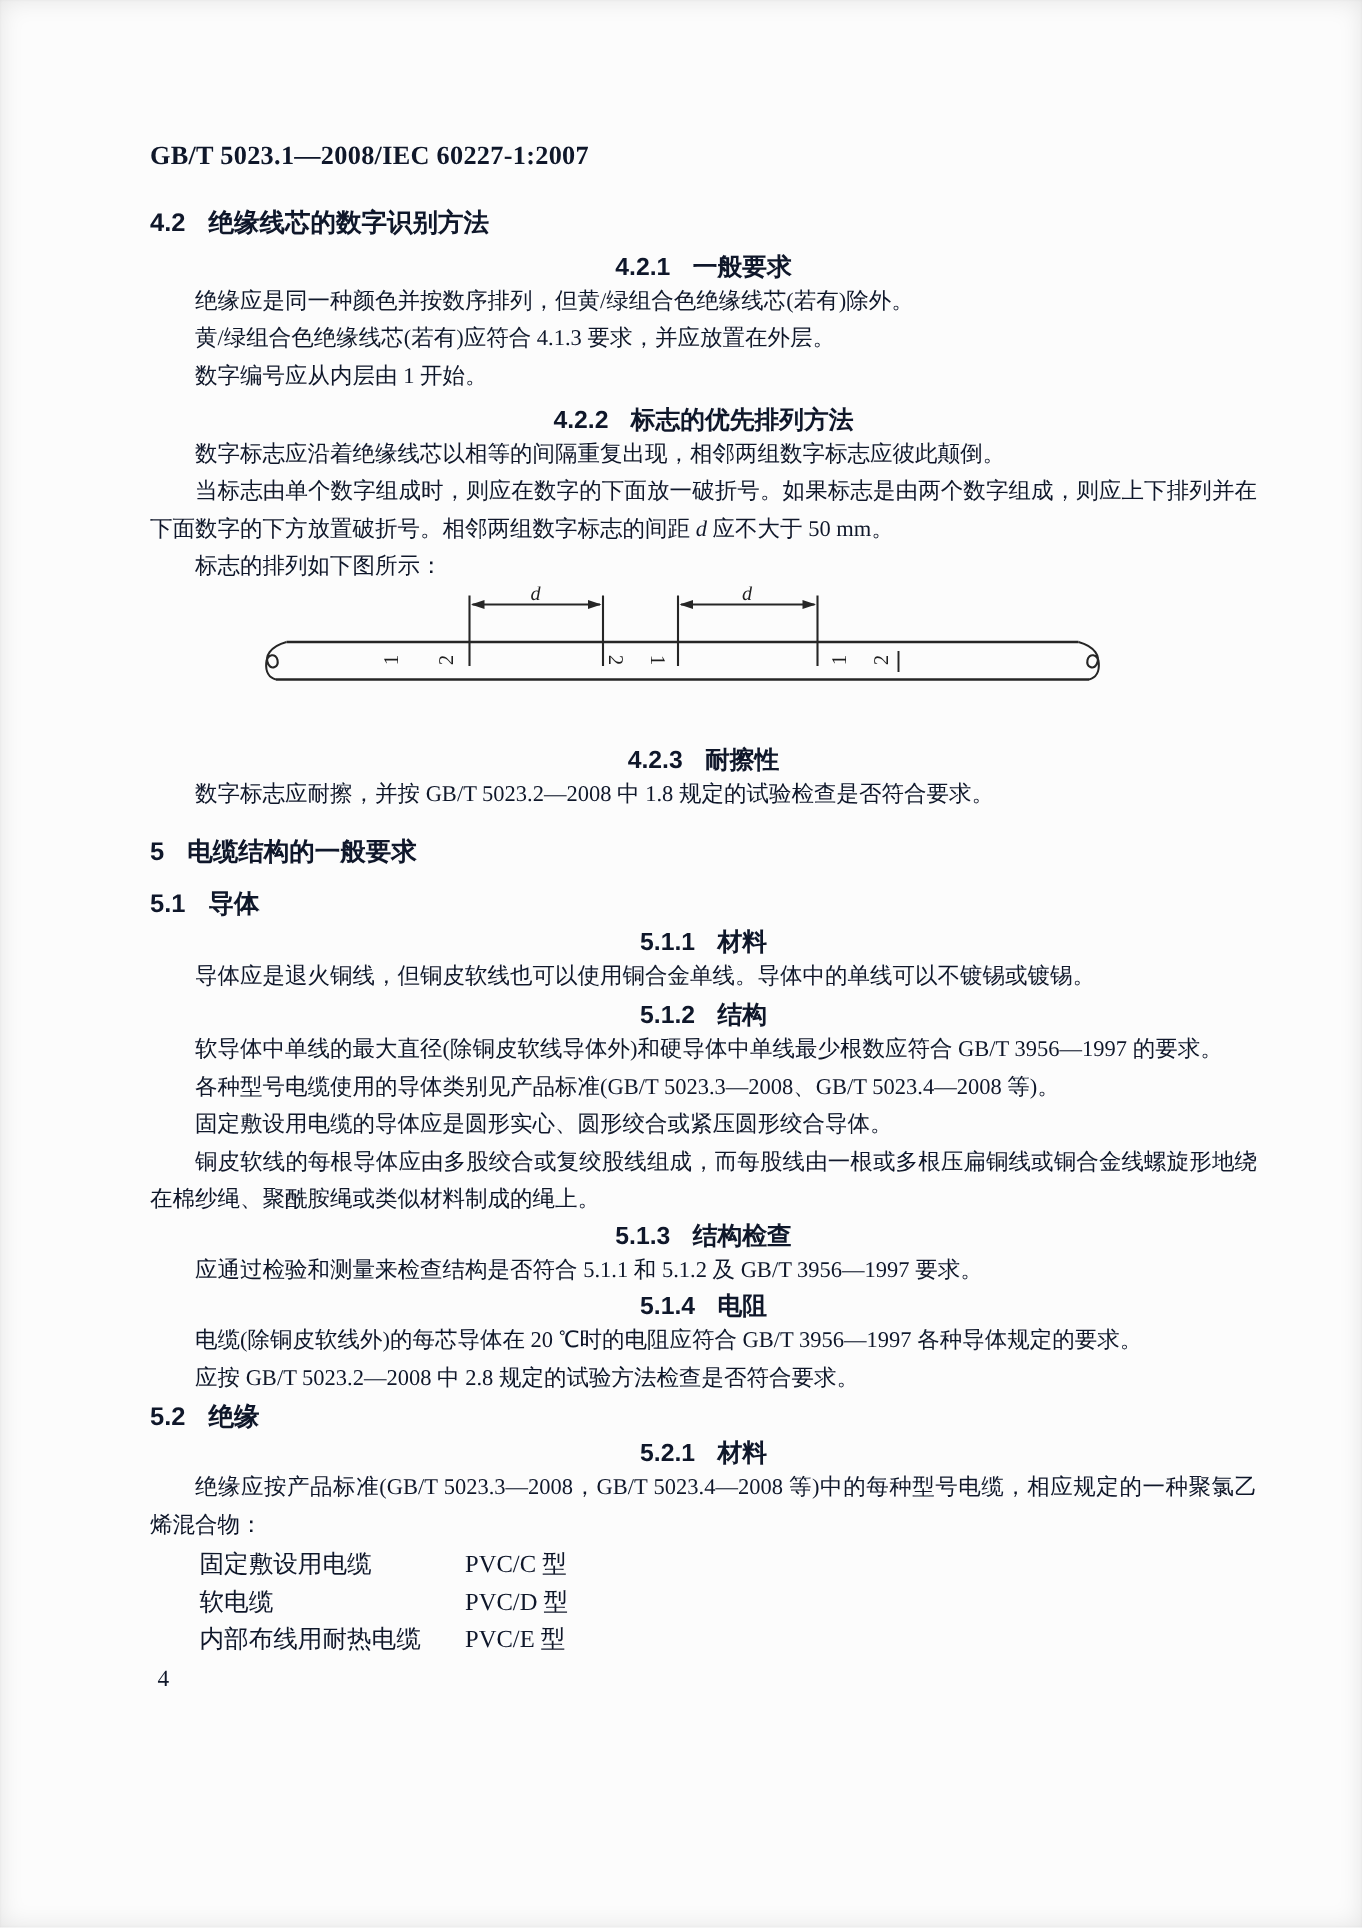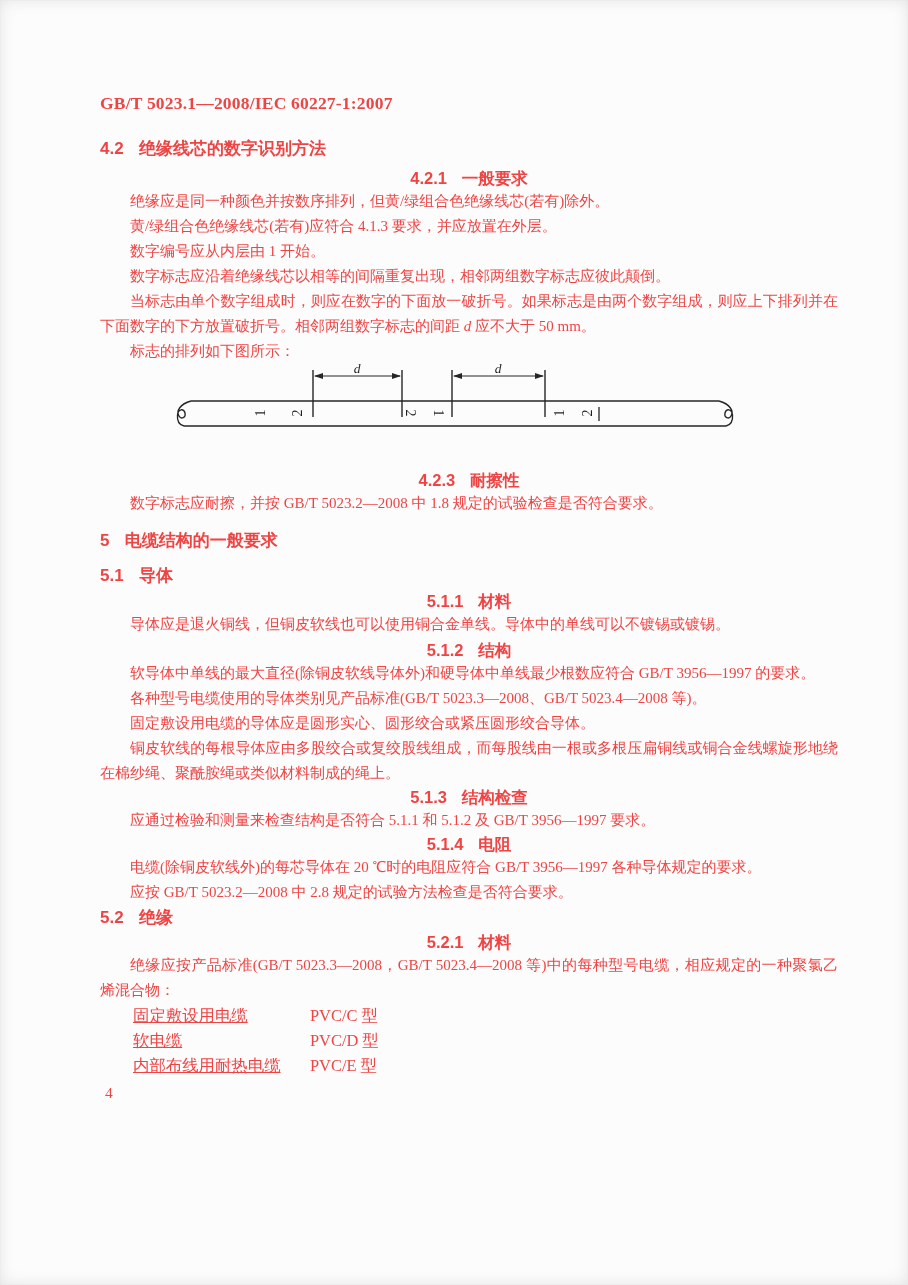--- a/index.html
+++ b/index.html
@@ -1,18 +1,18 @@
 <!DOCTYPE html>
 <html><head>
 <meta charset="utf-8">
 <style>
   html,body { margin:0; padding:0; background:#ffffff; }
   .page {
     width:908px; height:1285px; position:relative; overflow:hidden;
-    background:#fcfcfc; color:#ef4444;
+    background:#fcfcfc; color:#0f172a;
     font-family:"Liberation Serif", serif;
     box-shadow: inset 0 0 16px rgba(0,0,0,0.10), inset 0 0 2px rgba(0,0,0,0.05);
   }
   .content { padding:93px 70px 0 100px; }
 
   .doc-header {
     font-family:"Liberation Serif", serif; font-weight:bold;
     font-size:17.5px; line-height:20px; letter-spacing:0.2px;
   }
 
@@ -39,21 +39,21 @@
   .fig-line { stroke:#262626; fill:none; }
   .fig-digit {
     font-family:"Liberation Serif", serif; font-size:14px; fill:#1f1f1f;
   }
   .fig-dim-label {
     font-family:"Liberation Serif", serif; font-style:italic;
     font-size:13.5px; fill:#1f1f1f;
   }
 
   .pvc-row { display:flex; padding-left:33px; font-size:16.4px; line-height:25px; }
-  .pvc-label { width:177px;text-decoration:underline; }
+  .pvc-label { width:177px; }
 
   .page-number { margin:5px 0 0 5px; font-size:15.5px; line-height:20px; }
 </style>
 </head>
 <body>
 
 <div class="page">
   <div class="content">
 
     <div class="doc-header">GB/T 5023.1—2008/IEC 60227-1:2007</div>
@@ -62,20 +62,23 @@
       <span class="num">4.2</span><span>绝缘线芯的数字识别方法</span>
     </div>
 
     <div class="h3 mt7">
       <span class="num">4.2.1</span><span>一般要求</span>
     </div>
     <p class="body">绝缘应是同一种颜色并按数序排列，但黄/绿组合色绝缘线芯(若有)除外。</p>
     <p class="body">黄/绿组合色绝缘线芯(若有)应符合 4.1.3 要求，并应放置在外层。</p>
     <p class="body">数字编号应从内层由 1 开始。</p>
 
+    <div class="h3 mt5">
+      <span class="num">4.2.2</span><span>标志的优先排列方法</span>
+    </div>
     <p class="body">数字标志应沿着绝缘线芯以相等的间隔重复出现，相邻两组数字标志应彼此颠倒。</p>
     <p class="body"><span>当标志由单个数字组成时，则应在数字的下面放一破折号。如果标志是由两个数字组成，则应上下排列并在下面数字的下方放置破折号。相邻两组数字标志的间距 </span><span class="var">d</span><span> 应不大于 50 mm。</span></p>
     <p class="body">标志的排列如下图所示：</p>
 
     <div class="figure">
       <svg width="560" height="75" viewBox="0 0 560 75">
 
         <path class="fig-line" stroke-width="1.6" d="M 16 37 H 544"></path>
         <path class="fig-line" stroke-width="1.6" d="M 9 62 H 551"></path>
         <path class="fig-line" stroke-width="1.4" d="M 16 37 C 5 40 1 47 4 52 C 6 55.5 11 54 10 49 C 9 44 3 45 2.5 51 C 2 57 4.5 61 9 62"></path>

